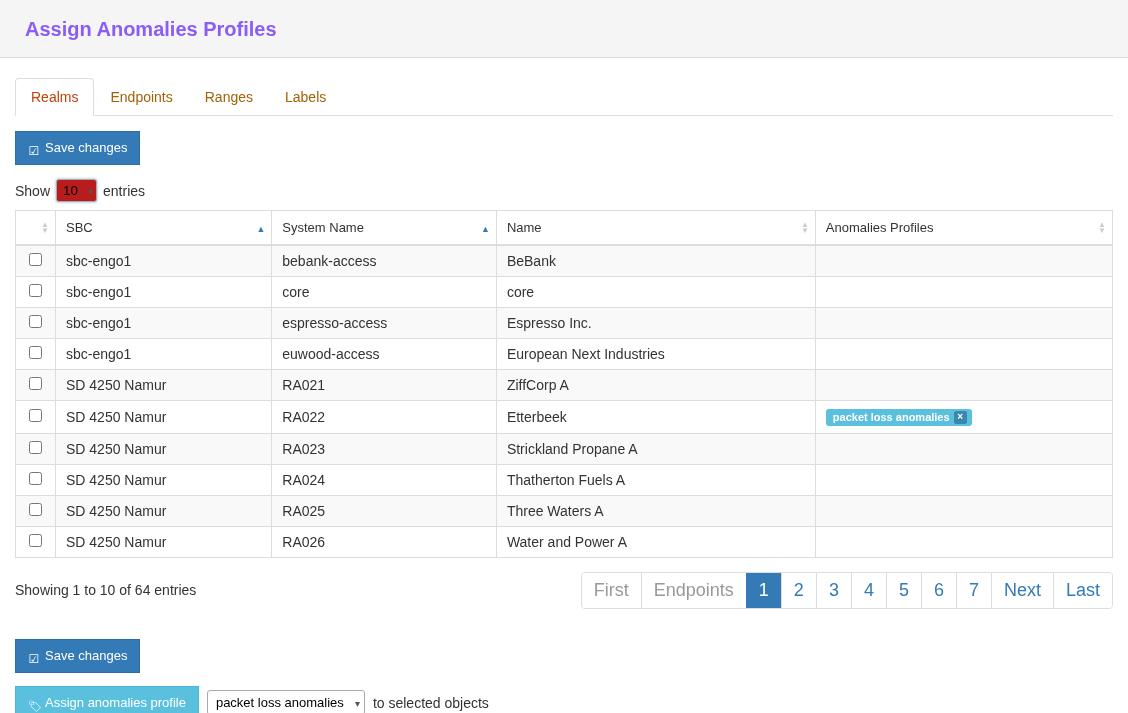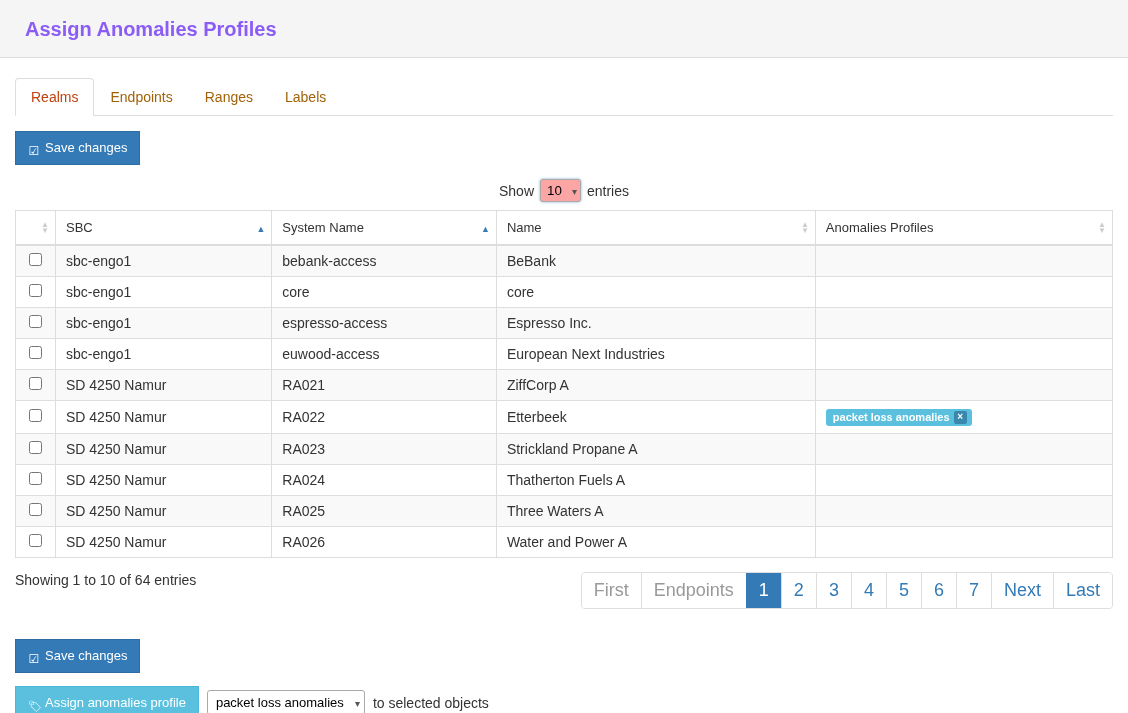--- a/index.html
+++ b/index.html
@@ -14,42 +14,42 @@
 .tabs a { display: block; padding: 10px 15px; color: #a16207; text-decoration: none; border: 1px solid transparent; border-radius: 4px 4px 0 0; font-size: 14px; }
 .tabs li.active a { color: #c2410c; background: #fff; border-color: #ddd #ddd #fff; }
 .btn { display: inline-flex; align-items: center; gap: 5px; padding: 7px 12px; border-radius: 0; border: 1px solid transparent; font-size: 13px; cursor: pointer; line-height: 1.4; justify-content: space-between; }
 .btn-primary { background: #337ab7; border-color: #2e6da4; color: #fff; }
 .btn-info { background: #5bc0de; border-color: #46b8da; color: #fff; }
 .icon-check { display: inline-block; width: 12px; height: 12px; position: relative; }
 .icon-check::before { content: "☑"; color: #fff; font-size: 12px; line-height: 12px; }
 .icon-tag { display: inline-block; width: 12px; height: 12px; position: relative; }
 .icon-tag::before { content: "🏷"; color: #fff; font-size: 11px; line-height: 12px; filter: brightness(0) invert(1); }
 .section-top { margin-top: 15px; }
-.controls { display: flex; justify-content: space-between; align-items: center; margin-top: 14px; margin-bottom: 8px; flex-direction: column; }
+.controls { display: flex; justify-content: space-between; align-items: center; margin-top: 14px; margin-bottom: 8px; }
 .length-ctrl { display: flex; align-items: center; gap: 6px; font-size: 14px; }
-.length-ctrl select { padding: 3px 18px 3px 6px; border: 1px solid #aaa; border-radius: 3px; box-shadow: 0 0 3px rgba(51,122,183,0.6); background: #fca5a5; appearance: none; position: relative; }
+.length-ctrl select { padding: 3px 18px 3px 6px; border: 1px solid #aaa; border-radius: 3px; box-shadow: 0 0 3px rgba(51,122,183,0.6); background: #b91c1c; appearance: none; position: relative; }
 .select-wrap { position: relative; display: inline-block; }
 .select-wrap::after { content: "▾"; position: absolute; right: 4px; top: 50%; transform: translateY(-50%); font-size: 10px; color: #555; pointer-events: none; }
 .search-ctrl { display: flex; align-items: center; gap: 6px; font-size: 14px; }
 .search-ctrl input { width: 170px; padding: 5px 8px; border: 1px solid #ccc; border-radius: 3px; }
 table.data { width: 100%; border-collapse: collapse; border: 1px solid #ddd; }
 table.data thead th { background: #fff; border-top: 1px solid #ddd; border-bottom: 2px solid #ddd; border-left: 1px solid #ddd; padding: 9px 10px; text-align: left; font-weight: normal; font-size: 13px; position: relative; }
 table.data thead th:first-child { border-left: none; }
 table.data tbody td { border-top: 1px solid #ddd; border-left: 1px solid #ddd; padding: 7px 10px; font-size: 14px; vertical-align: middle; }
 table.data tbody td:first-child { border-left: none; text-align: center; width: 40px; }
 table.data tbody tr:nth-child(odd) { background: #f9f9f9; }
 table.data tbody tr:nth-child(even) { background: #fff; }
 .th-checkbox { width: 40px; text-align: center; }
 .sort-icon { position: absolute; right: 6px; top: 50%; transform: translateY(-50%); font-size: 10px; }
 .sort-icon.both::before { content: "▲"; display: block; color: #ccc; font-size: 8px; line-height: 6px; }
 .sort-icon.both::after { content: "▼"; display: block; color: #ccc; font-size: 8px; line-height: 6px; }
 .sort-icon.asc::before { content: "▲"; color: #337ab7; font-size: 9px; }
 .badge { display: inline-flex; align-items: center; background: #5bc0de; color: #fff; font-size: 11px; font-weight: bold; padding: 2px 5px 2px 7px; border-radius: 3px; gap: 4px; }
 .badge .x { background: #3a87ad; color: #fff; width: 13px; height: 13px; border-radius: 2px; display: inline-flex; align-items: center; justify-content: center; font-size: 10px; line-height: 1; cursor: pointer; }
-.footer-row { display: flex; justify-content: space-between; align-items: flex-start; margin-top: 14px; }
+.footer-row { display: flex; justify-content: space-between; align-items: center; margin-top: 14px; }
 .info-text { font-size: 14px; }
 .pagination { display: flex; border: 1px solid #ddd; border-radius: 4px; overflow: hidden; }
 .pagination a { display: block; padding: 7px 12px; color: #337ab7; text-decoration: none; border-left: 1px solid #ddd; font-size: 18px; background: #fff; }
 .pagination a:first-child { border-left: none; }
 .pagination a.active { background: #337ab7; color: #fff; border-color: #337ab7; }
 .pagination a.disabled { color: #999; cursor: default; }
 .assign-row { display: flex; align-items: center; gap: 8px; margin-top: 13px; font-size: 14px; }
 .assign-select { padding: 4px 20px 4px 8px; border: 1px solid #aaa; border-radius: 3px; background: #fff; appearance: none; font-size: 13px; }
 .assign-select-wrap { position: relative; display: inline-block; }
 .assign-select-wrap::after { content: "▾"; position: absolute; right: 5px; top: 50%; transform: translateY(-50%); font-size: 10px; color: #555; pointer-events: none; }

